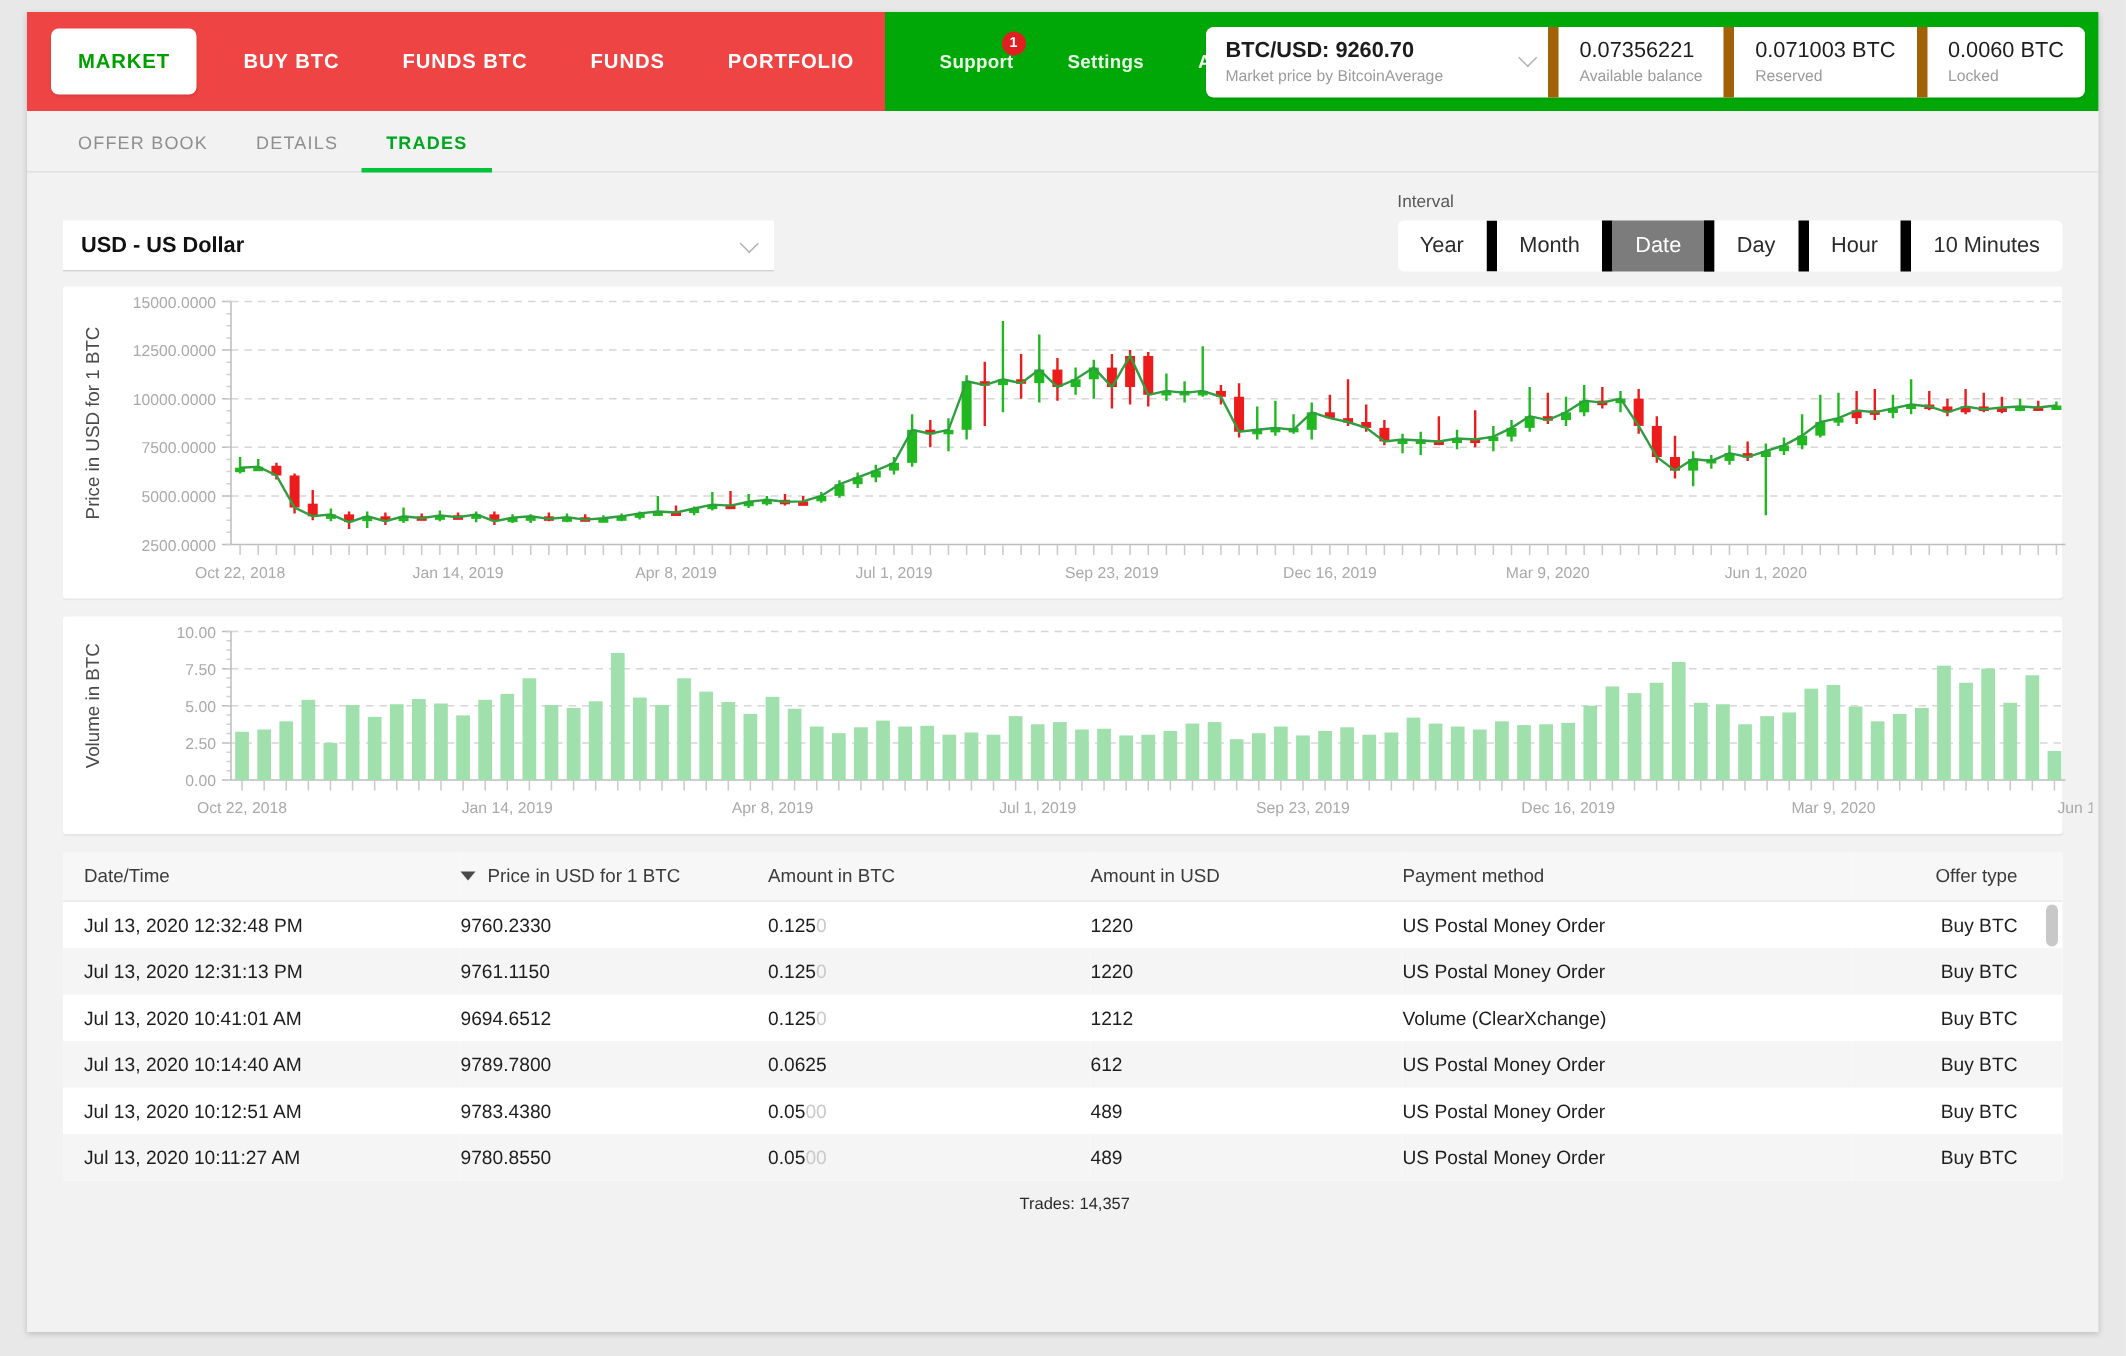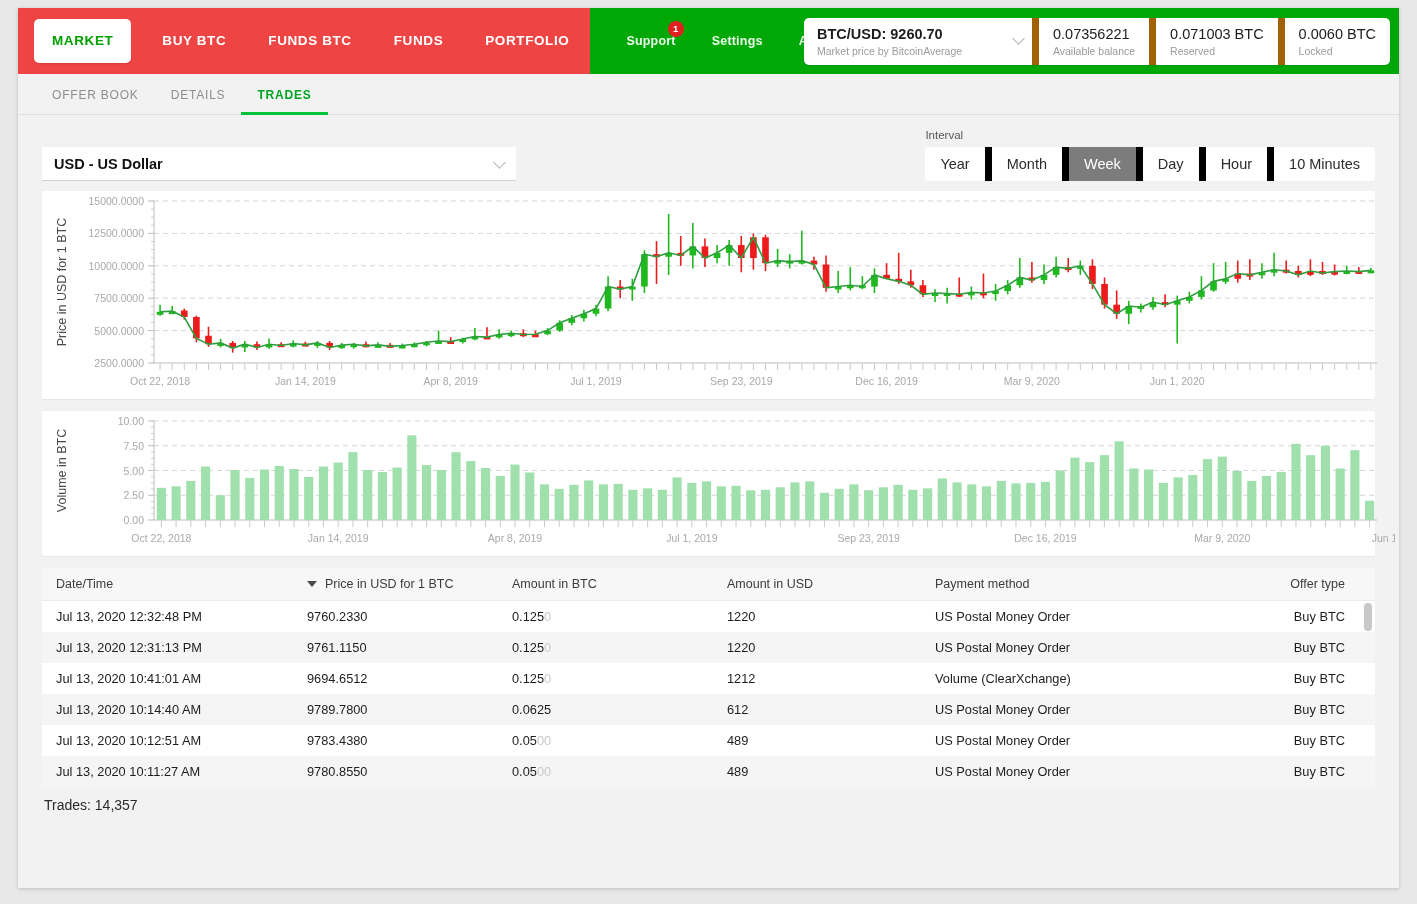--- a/index.html
+++ b/index.html
@@ -238,23 +238,24 @@
     background: transparent;
   }
   .scrollbar-thumb {
     position: absolute;
     top: 4px; left: 0;
     width: 8px; height: 28px;
     background: #c8c8c8;
     border-radius: 4px;
   }
   .foot {
-    font-size: 14px;
+    font-size: 11px;
     color: #2a2a2a;
     padding: 10px 0 0 16px;
+    text-align: center;
   }
 </style>
 </head>
 <body>
 
 <div class="window">
 
   <div class="navbar">
     <div class="nav-left">
       <div class="nav-item active"><span>MARKET</span></div>
@@ -307,21 +308,21 @@
         <div class="select">
           <span>USD  -  US Dollar</span>
           <span class="caret2"></span>
         </div>
       </div>
       <div class="interval-wrap">
         <div class="field-label">Interval</div>
         <div class="interval-group">
           <button class="ibtn">Year</button>
           <button class="ibtn">Month</button>
-          <button class="ibtn sel">Week</button>
+          <button class="ibtn sel">Date</button>
           <button class="ibtn">Day</button>
           <button class="ibtn">Hour</button>
           <button class="ibtn">10 Minutes</button>
         </div>
       </div>
     </div>
 
     <div class="card chart-card">
       <svg id="price-chart" width="1353" height="208">
           <text x="102" y="176" text-anchor="end" class="tick-lbl">2500.0000</text>

